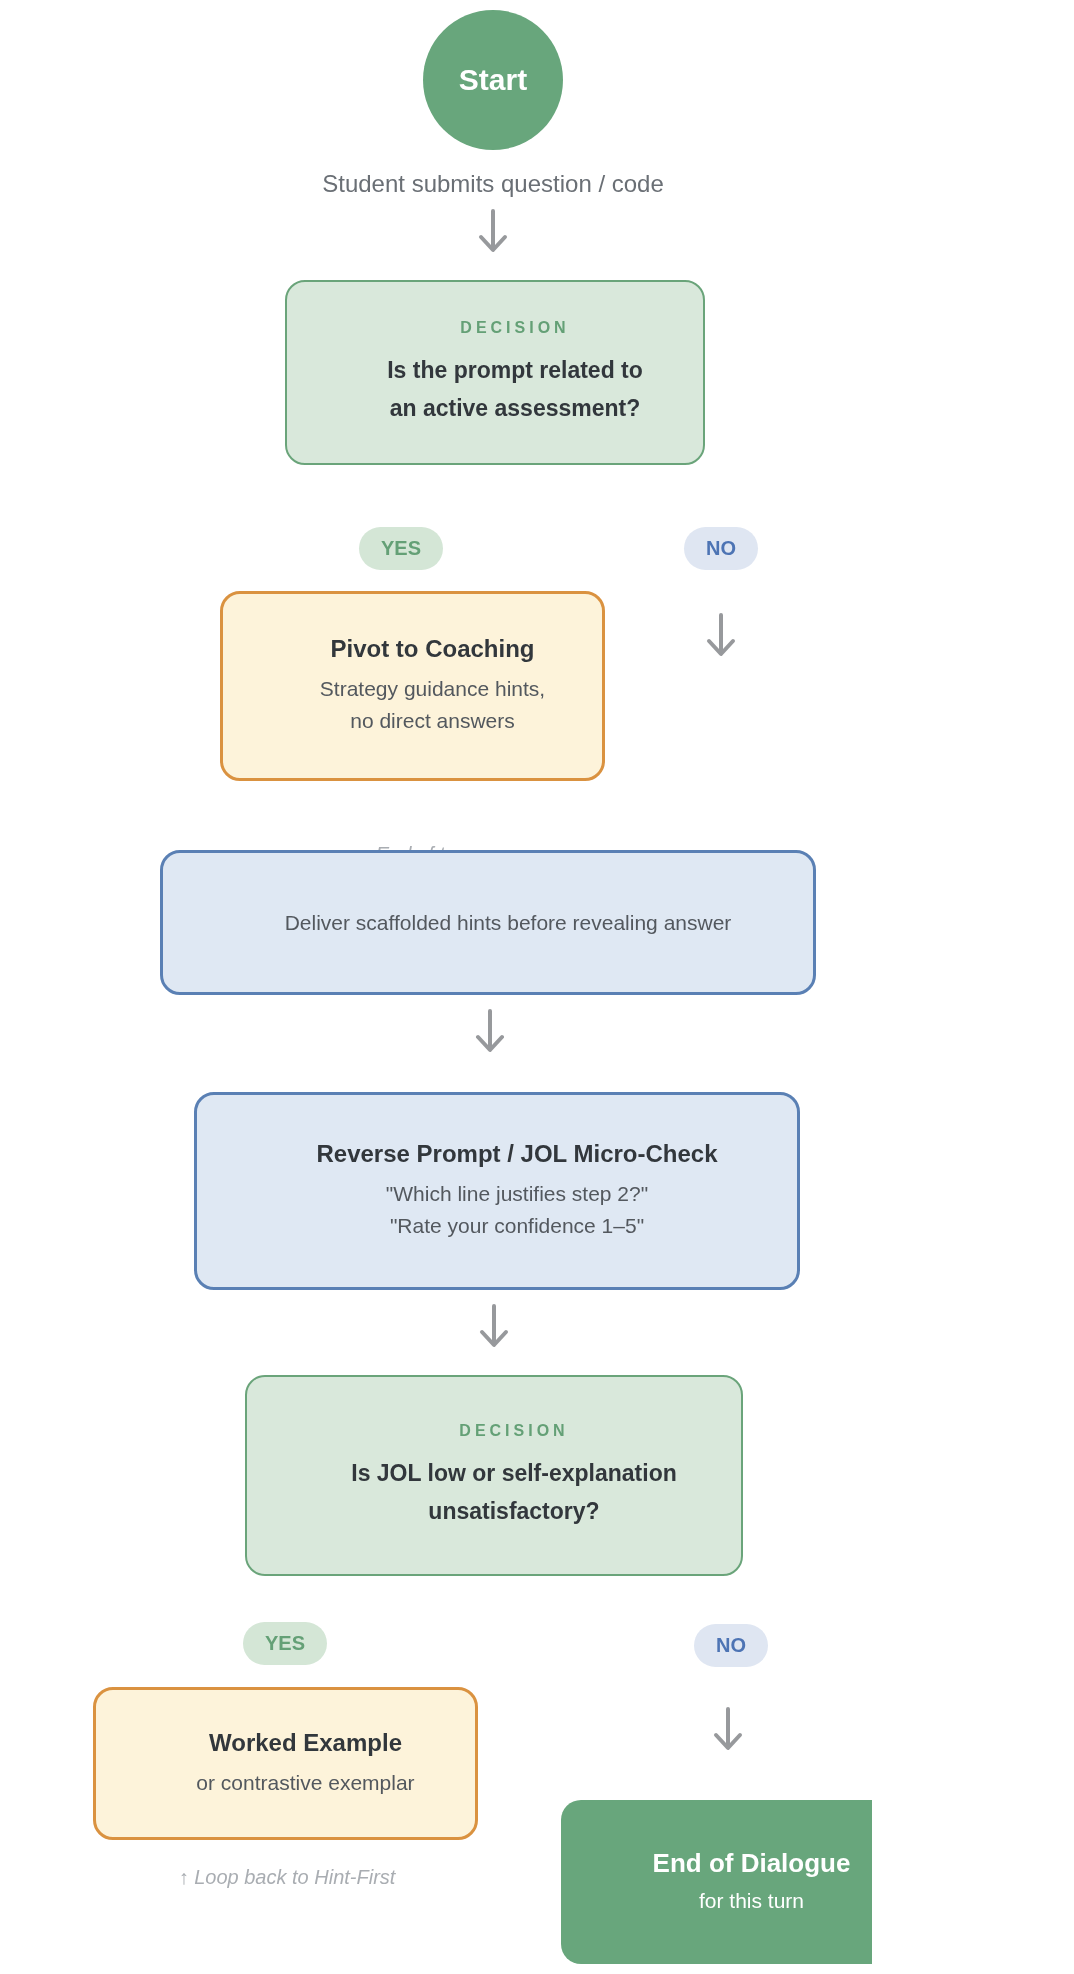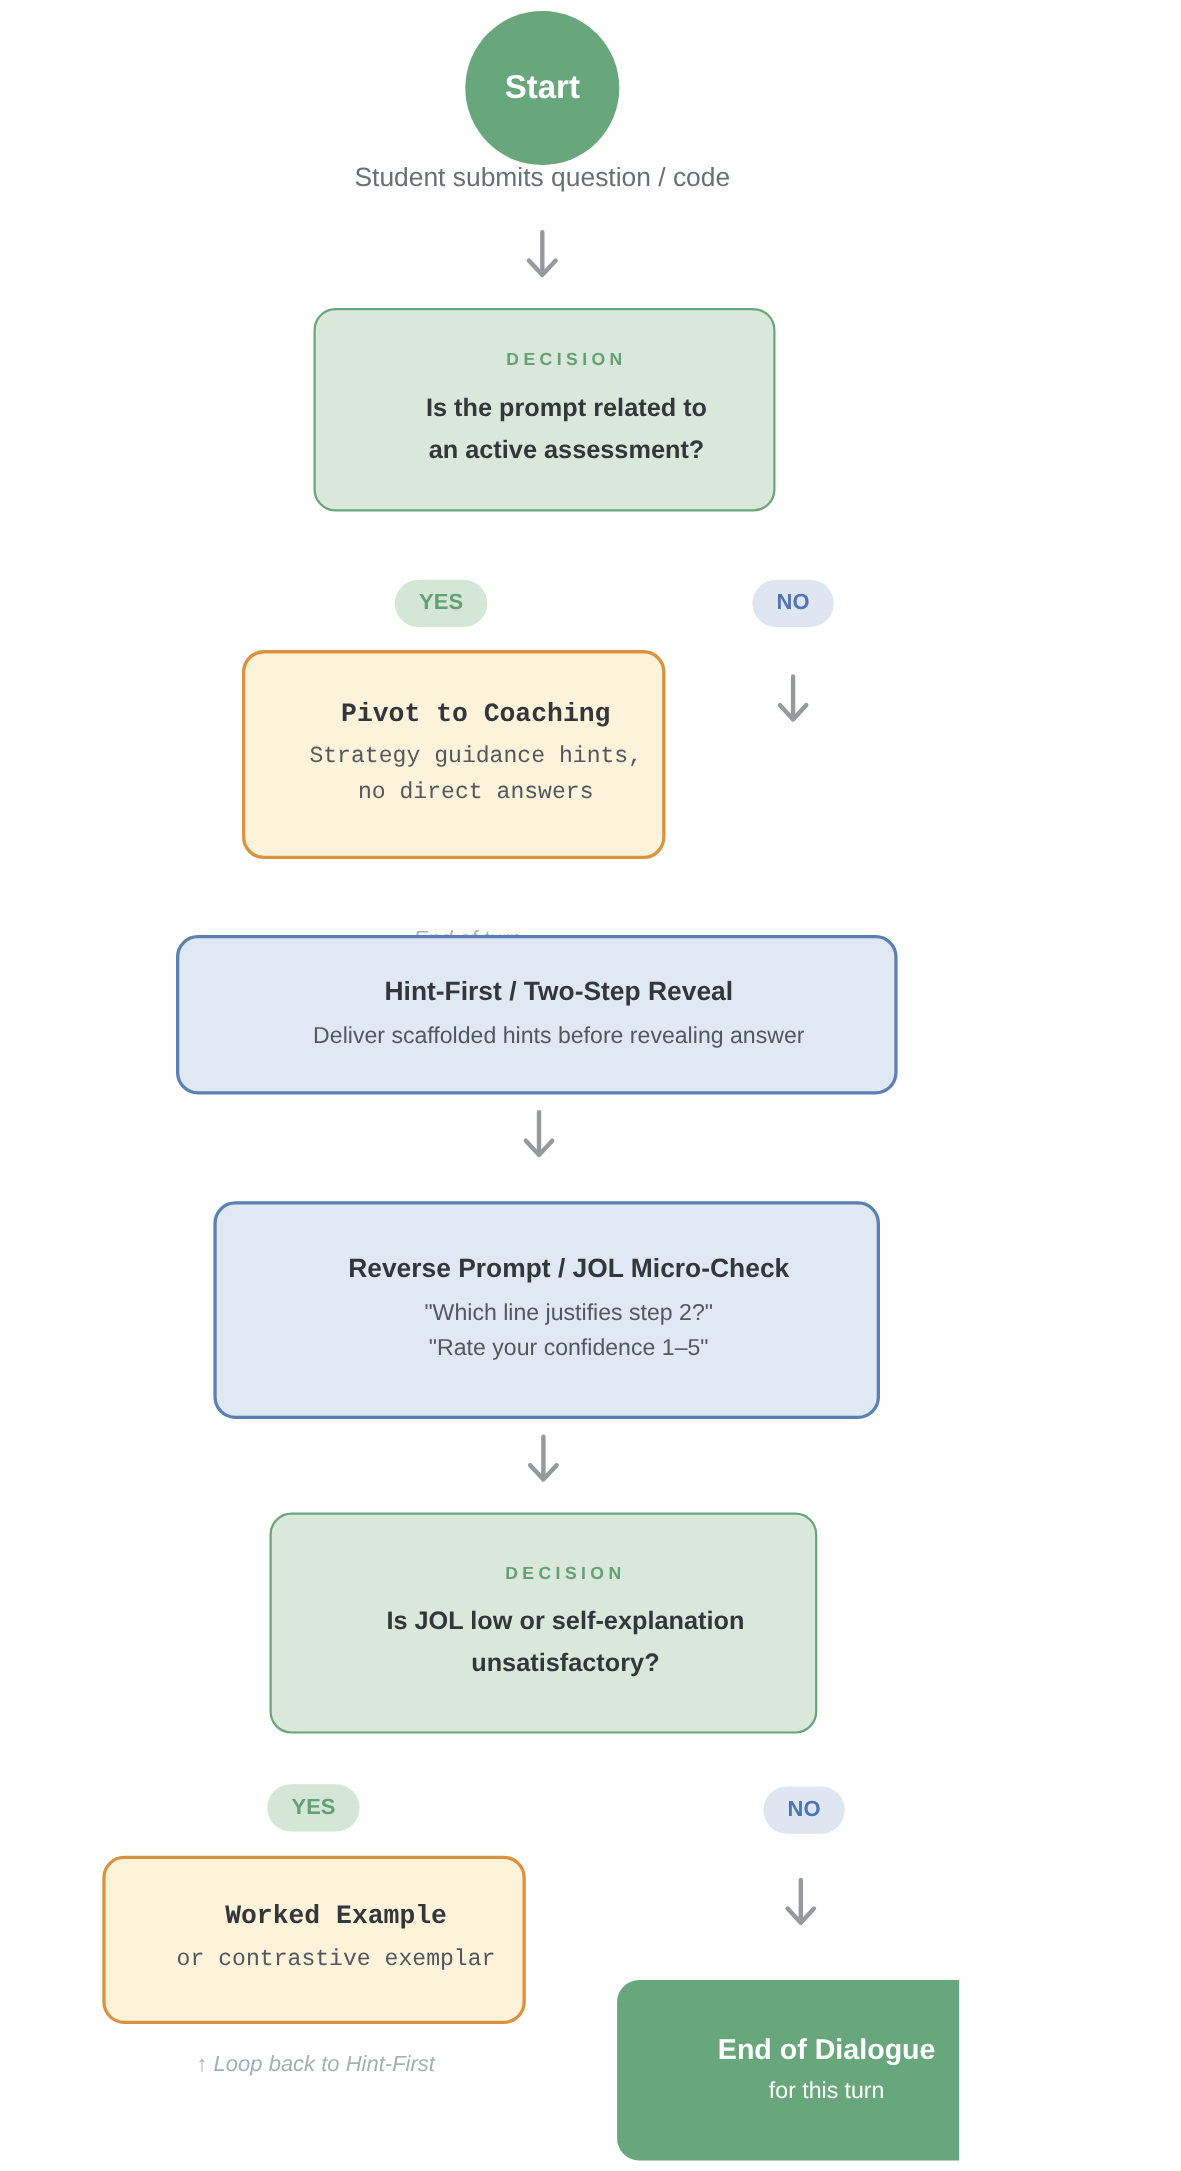--- a/index.html
+++ b/index.html
@@ -23,21 +23,21 @@
     left: 423px; top: 10px;
     width: 140px; height: 140px;
     border-radius: 50%;
     background: var(--green, #68a67c);
     display: flex; align-items: center; justify-content: center;
     color: #ffffff;
     font-size: 30px; font-weight: 700;
   }
 
   .intro-text {
-    left: 493px; top: 148px;
+    left: 493px; top: 170px;
     white-space: nowrap;
     font-size: 24px;
     color: var(--muted_text, #6a6f75);
   }
 
   
   .node {
     border-radius: 20px;
     display: flex; flex-direction: column;
     align-items: center; justify-content: center;
@@ -45,21 +45,20 @@
     box-sizing: border-box;
     padding-left: 40px;
   }
   .node-green {
     background: var(--green_light, #d9e8db);
     border: 2.5px solid var(--green_border, #6aa47a);
   }
   .node-orange {
     background: var(--cream, #fdf3da);
     border: 3.5px solid var(--orange_border, #da9240);
-    font-family: Liberation Mono, monospace;
   }
   .node-blue {
     background: var(--blue_light, #dfe8f3);
     border: 3px solid var(--blue_border, #5a80b4);
   }
   .node-solid-green {
     background: var(--green, #68a67c);
     border: none;
   }
 
@@ -150,21 +149,20 @@
 
   <div class="abs cx arrow" style="left:721px; top:612px;">
     <svg width="36" height="48" viewBox="0 0 36 48" fill="none">
       <path d="M18 3 V40 M6 29 L18 42 L30 29" stroke="#97999c" stroke-width="4" stroke-linecap="round" stroke-linejoin="round"></path>
     </svg>
   </div>
 
   <div class="abs cx note" style="left:412px; top:805px;margin-top:38px;">→ End of turn</div>
 
   <div class="abs node node-blue hint">
-    <div class="node-title">Hint-First / Two-Step Reveal</div>
     <div class="node-sub">Deliver scaffolded hints before revealing answer</div>
   </div>
 
   <div class="abs cx arrow" style="left:490px; top:1008px;">
     <svg width="36" height="48" viewBox="0 0 36 48" fill="none">
       <path d="M18 3 V40 M6 29 L18 42 L30 29" stroke="#97999c" stroke-width="4" stroke-linecap="round" stroke-linejoin="round"></path>
     </svg>
   </div>
 
   <div class="abs node node-blue reverse">

